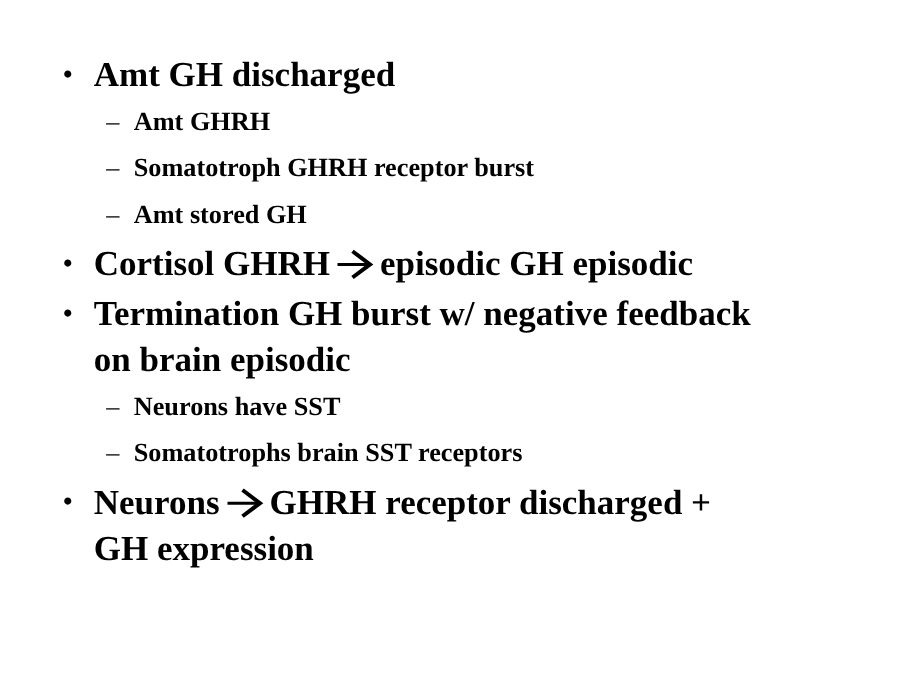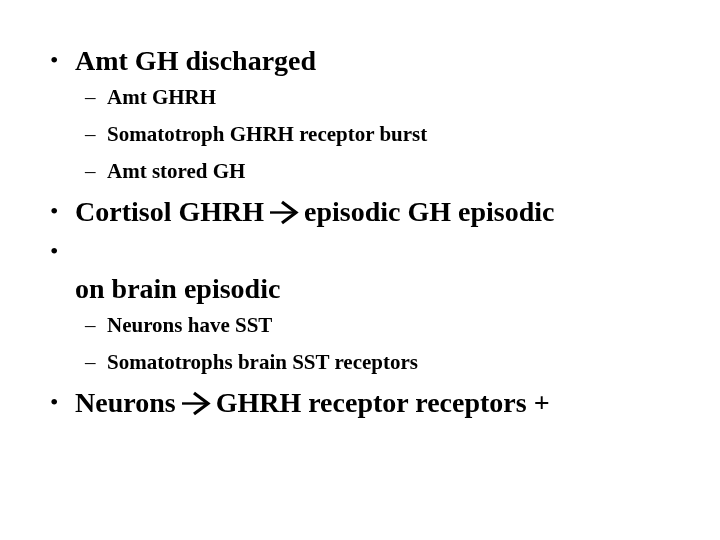--- a/index.html
+++ b/index.html
@@ -76,37 +76,38 @@
       <span>Cortisol GHRH</span><span class="arrow-icon"><svg width="30" height="25" viewBox="0 0 30 25" xmlns="http://www.w3.org/2000/svg">
             <line x1="1" y1="12.5" x2="25" y2="12.5" stroke="#000" stroke-width="2.4"></line>
             <polyline points="13,2 27,12.5 13,23" fill="none" stroke="#000" stroke-width="3.2"></polyline>
           </svg></span><span>episodic GH episodic</span>
     </span>
   </div>
 
   <div class="line l1">
     <span class="marker">•</span>
     <span class="text">
-      <br>
+      <span>Termination GH burst w/ negative feedback</span><br>
       <span>on brain episodic</span>
     </span>
   </div>
 
   <div class="line l2">
     <span class="marker">–</span>
     <span class="text">Neurons have SST</span>
   </div>
   <div class="line l2">
     <span class="marker">–</span>
     <span class="text">Somatotrophs brain SST receptors</span>
   </div>
 
   <div class="line l1">
     <span class="marker">•</span>
     <span class="text">
       <span>Neurons</span><span class="arrow-icon"><svg width="30" height="25" viewBox="0 0 30 25" xmlns="http://www.w3.org/2000/svg">
             <line x1="1" y1="12.5" x2="25" y2="12.5" stroke="#000" stroke-width="2.4"></line>
             <polyline points="13,2 27,12.5 13,23" fill="none" stroke="#000" stroke-width="3.2"></polyline>
-          </svg></span><span>GHRH receptor receptors +</span><br>
+          </svg></span><span>GHRH receptor discharged +</span><br>
+      <span>GH expression</span>
     </span>
   </div>
 
 </div>
 
 </body></html>

